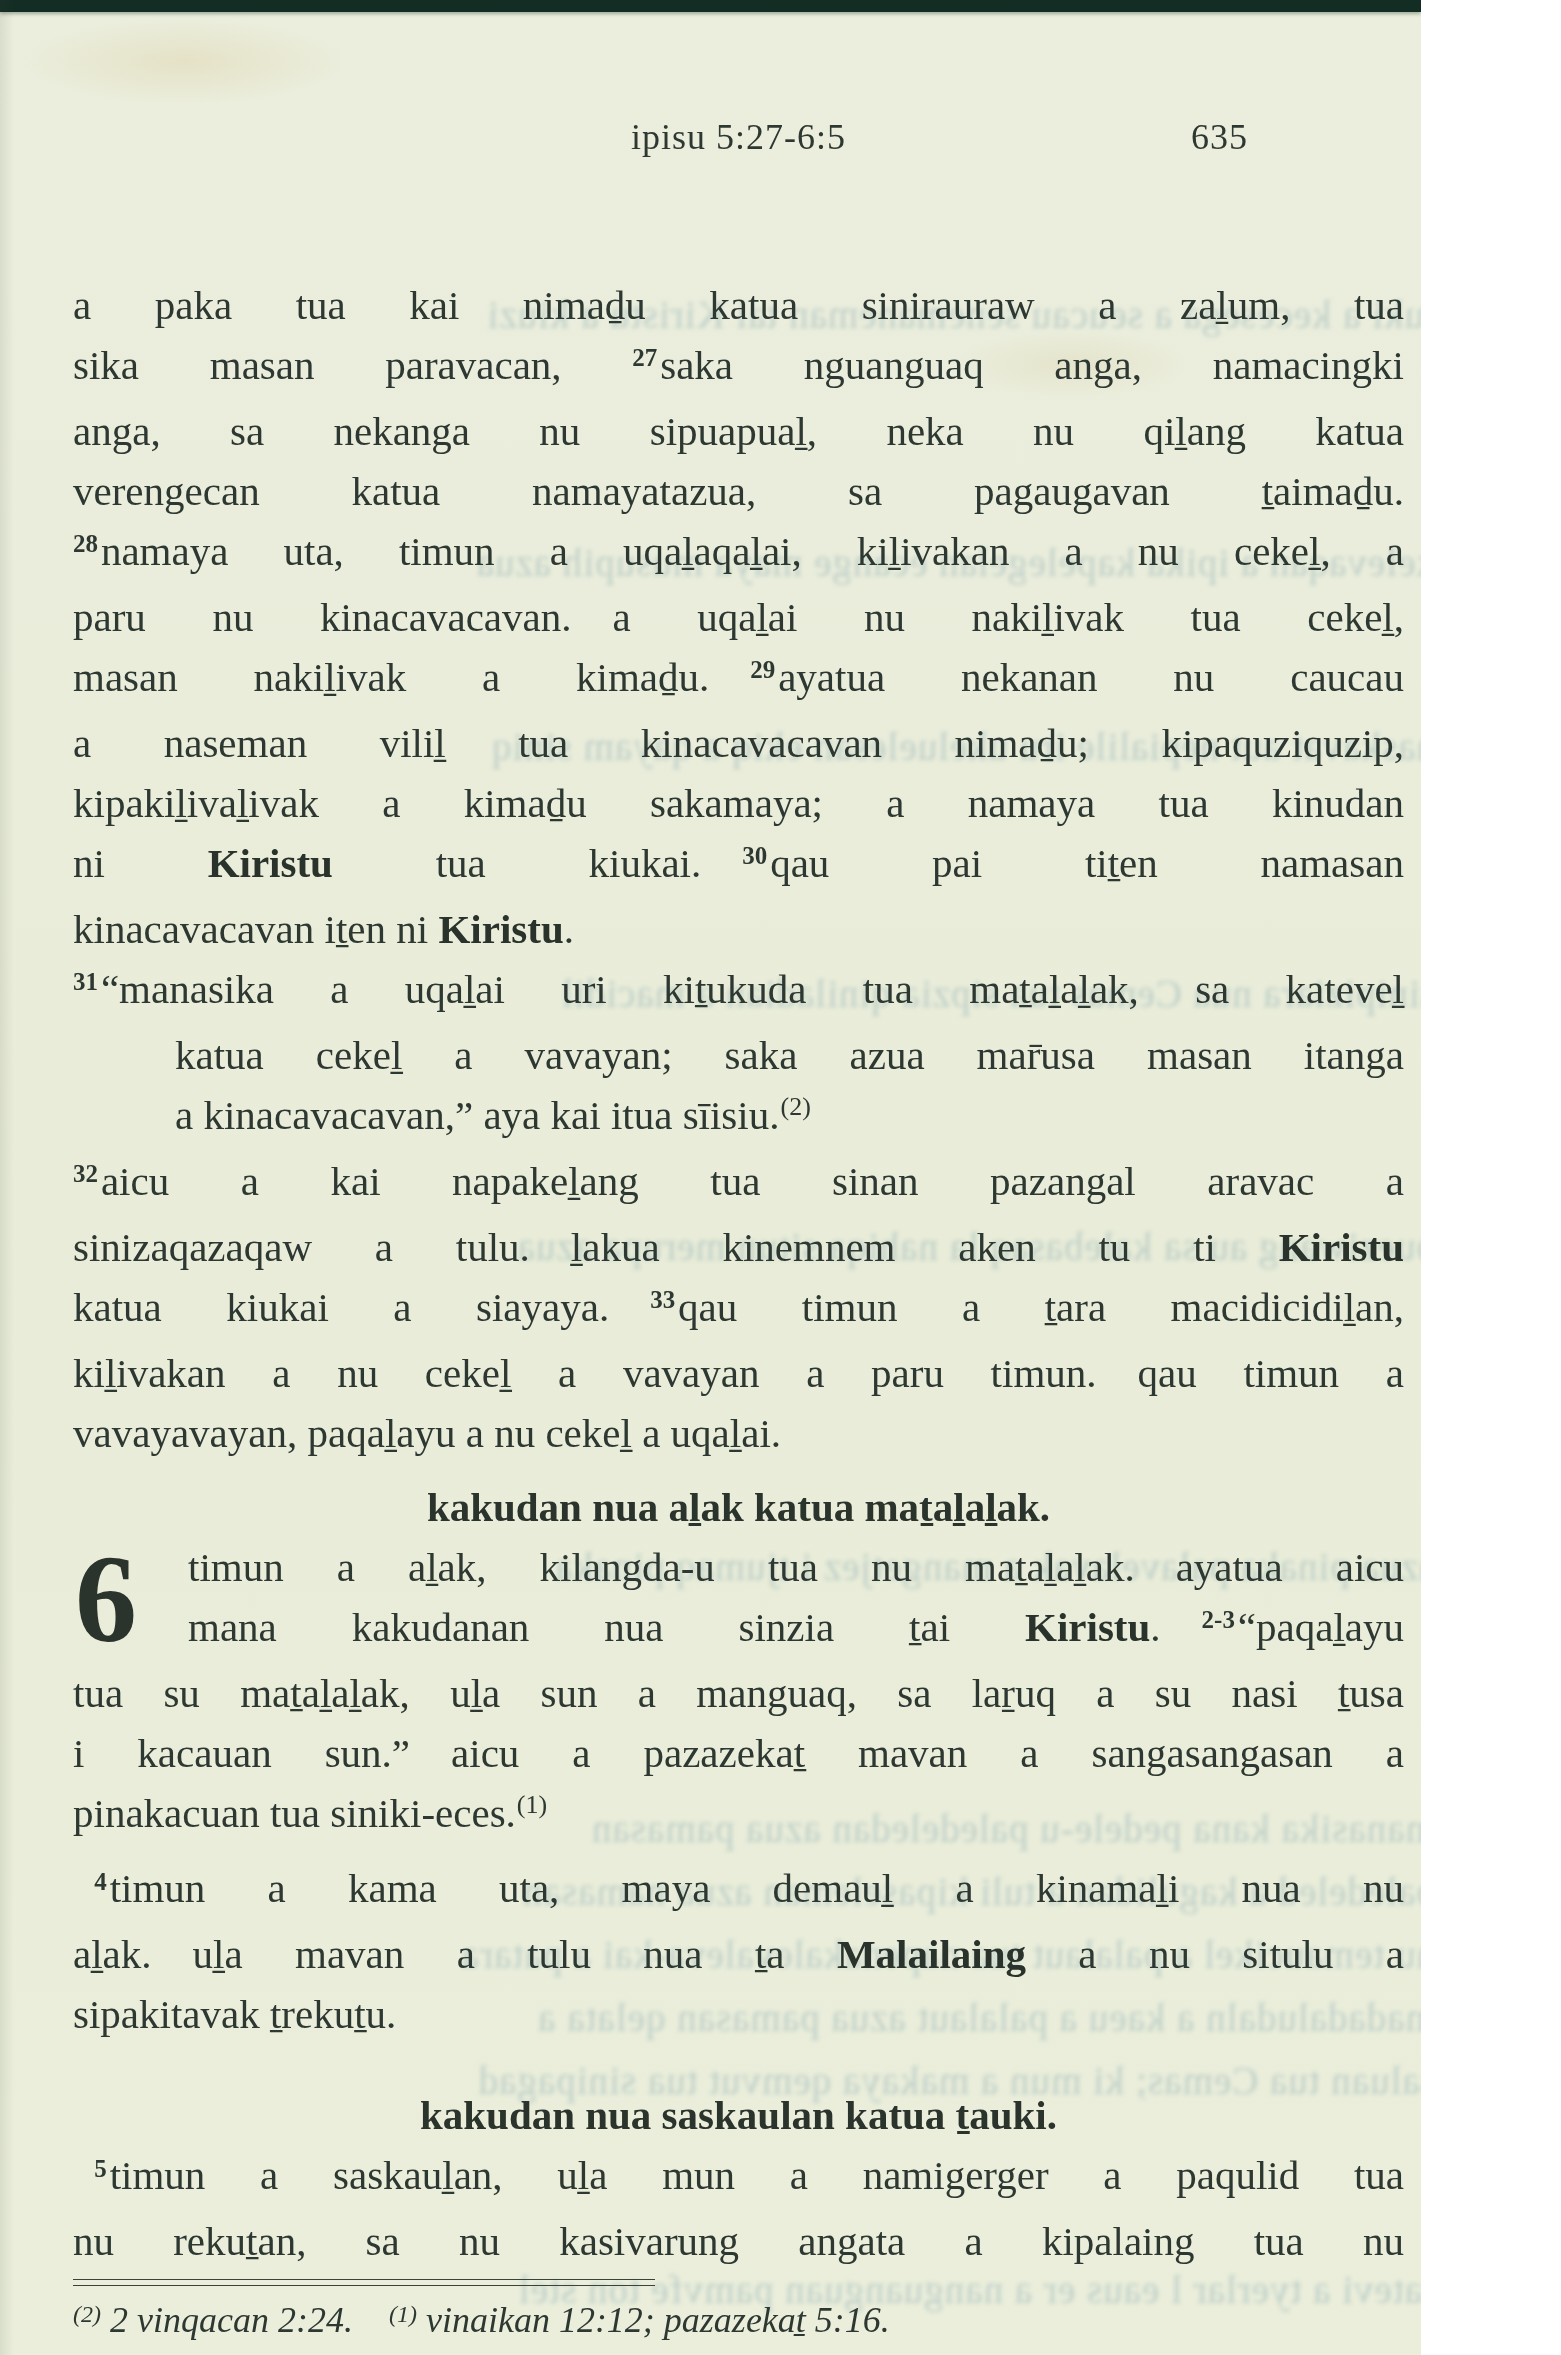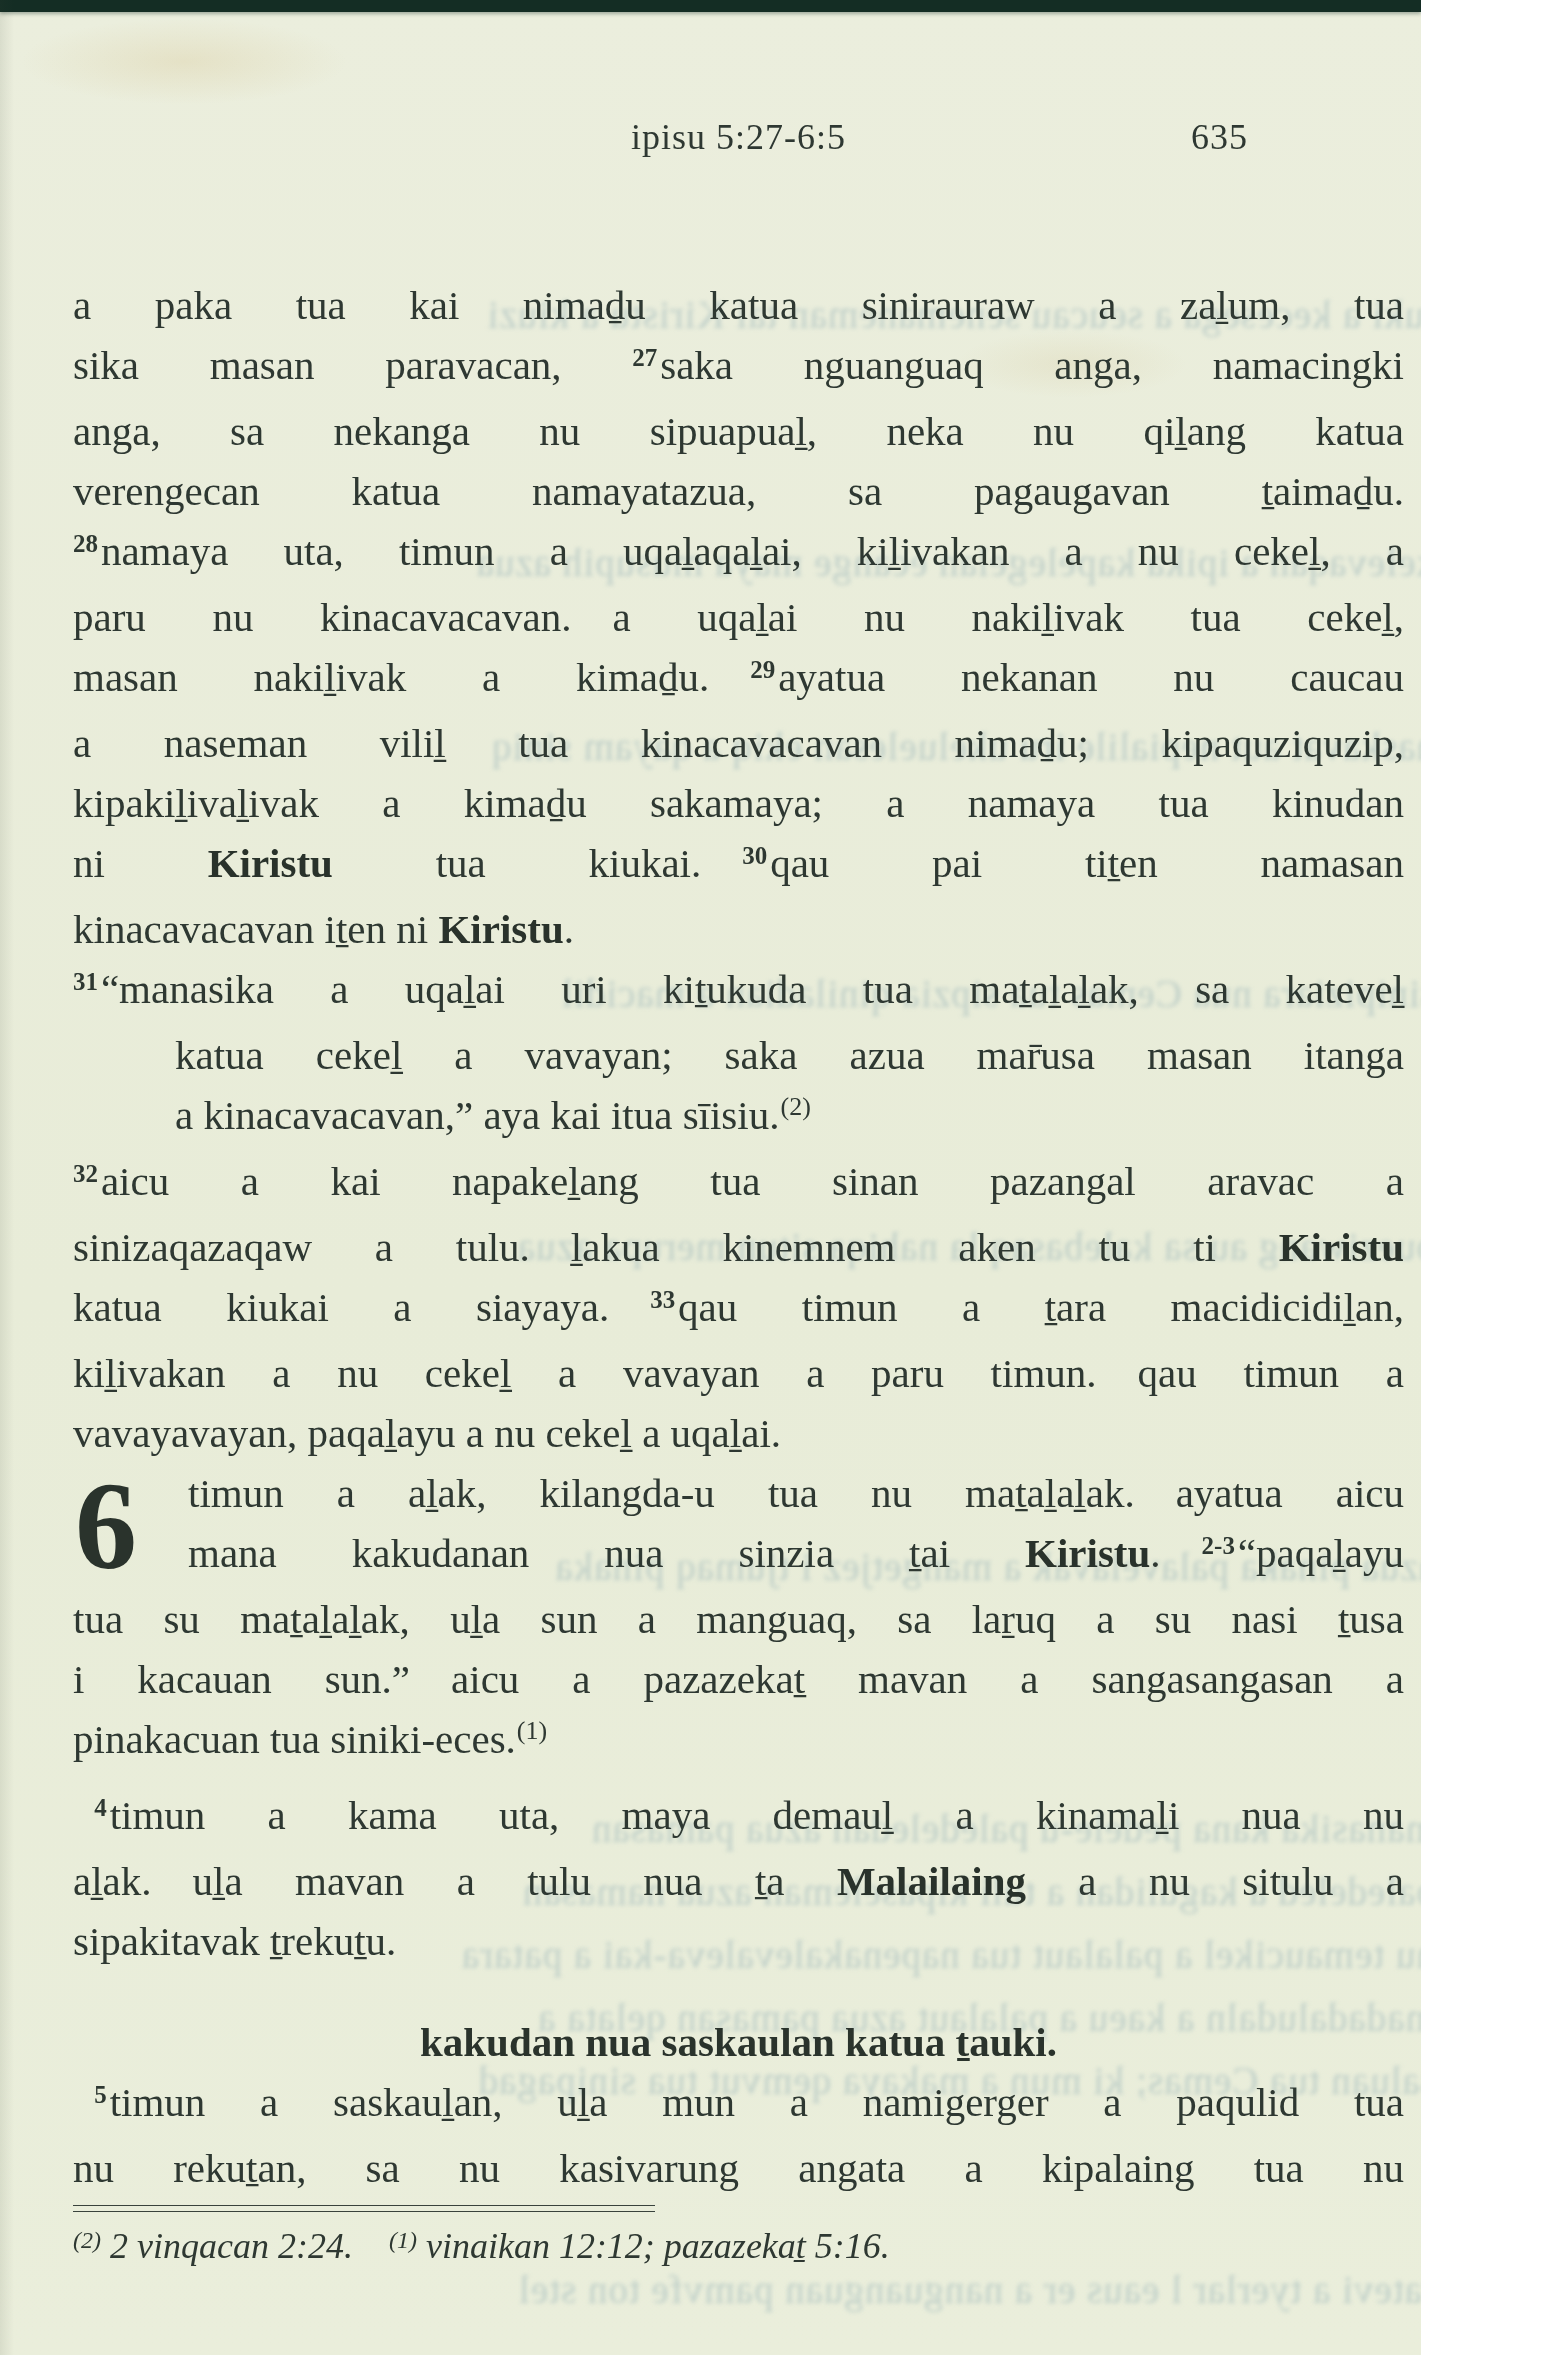--- a/index.html
+++ b/index.html
@@ -78,20 +78,21 @@
       <div class="line"><span class="r">ni </span><span class="r f-b">Kiristu</span><span class="r"> tua kiukai. </span><span class="r f-v">30</span><span class="r">qau pai tiṯen namasan</span></div>
       <div class="line left"><span class="r">kinacavacavan iṯen ni </span><span class="r f-b">Kiristu</span><span class="r">.</span></div>
       <div class="line"><span class="r f-v">31</span><span class="r">“manasika a uqaḻai uri kiṯukuda tua maṯaḻaḻak, sa kateveḻ</span></div>
       <div class="line" style="padding-left: 102px;"><span class="r">katua cekeḻ a vavayan; saka azua mar̄usa masan itanga</span></div>
       <div class="line left" style="padding-left: 102px;"><span class="r">a kinacavacavan,” aya kai itua sīisiu.</span><span class="r f-r">(2)</span></div>
       <div class="line"><span class="r f-v">32</span><span class="r">aicu a kai napakeḻang tua sinan pazangal aravac a</span></div>
       <div class="line"><span class="r">sinizaqazaqaw a tulu. ḻakua kinemnem aken tu ti </span><span class="r f-b">Kiristu</span></div>
       <div class="line"><span class="r">katua kiukai a siayaya. </span><span class="r f-v">33</span><span class="r">qau timun a ṯara macidicidiḻan,</span></div>
       <div class="line"><span class="r">kiḻivakan a nu cekeḻ a vavayan a paru timun. qau timun a</span></div>
       <div class="line left"><span class="r">vavayavayan, paqaḻayu a nu cekeḻ a uqaḻai.</span></div>
+      <div class="heading" style="margin-top: 13.6px;"><span class="r">kakudan nua aḻak katua maṯaḻaḻak.</span></div>
       <div class="chapter">
         <span class="dropcap">6</span>
         <div class="line" style="padding-left: 115px;"><span class="r">timun a aḻak, kilangda-u tua nu maṯaḻaḻak. ayatua aicu</span></div>
         <div class="line" style="padding-left: 115px;"><span class="r">mana kakudanan nua sinzia ṯai </span><span class="r f-b">Kiristu</span><span class="r">. </span><span class="r f-v">2-3</span><span class="r">“paqaḻayu</span></div>
         <div class="line"><span class="r">tua su maṯaḻaḻak, uḻa sun a manguaq, sa laṟuq a su nasi ṯusa</span></div>
         <div class="line"><span class="r">i kacauan sun.” aicu a pazazekaṯ mavan a sangasangasan a</span></div>
         <div class="line left"><span class="r">pinakacuan tua siniki-eces.</span><span class="r f-r">(1)</span></div>
       </div>
       <div class="line" style="text-indent: 21.3px; margin-top: 9.7px;"><span class="r f-v">4</span><span class="r">timun a kama uta, maya demauḻ a kinamaḻi nua nu</span></div>
       <div class="line"><span class="r">aḻak. uḻa mavan a tulu nua ṯa </span><span class="r f-b">Malailaing</span><span class="r"> a nu situlu a</span></div>

